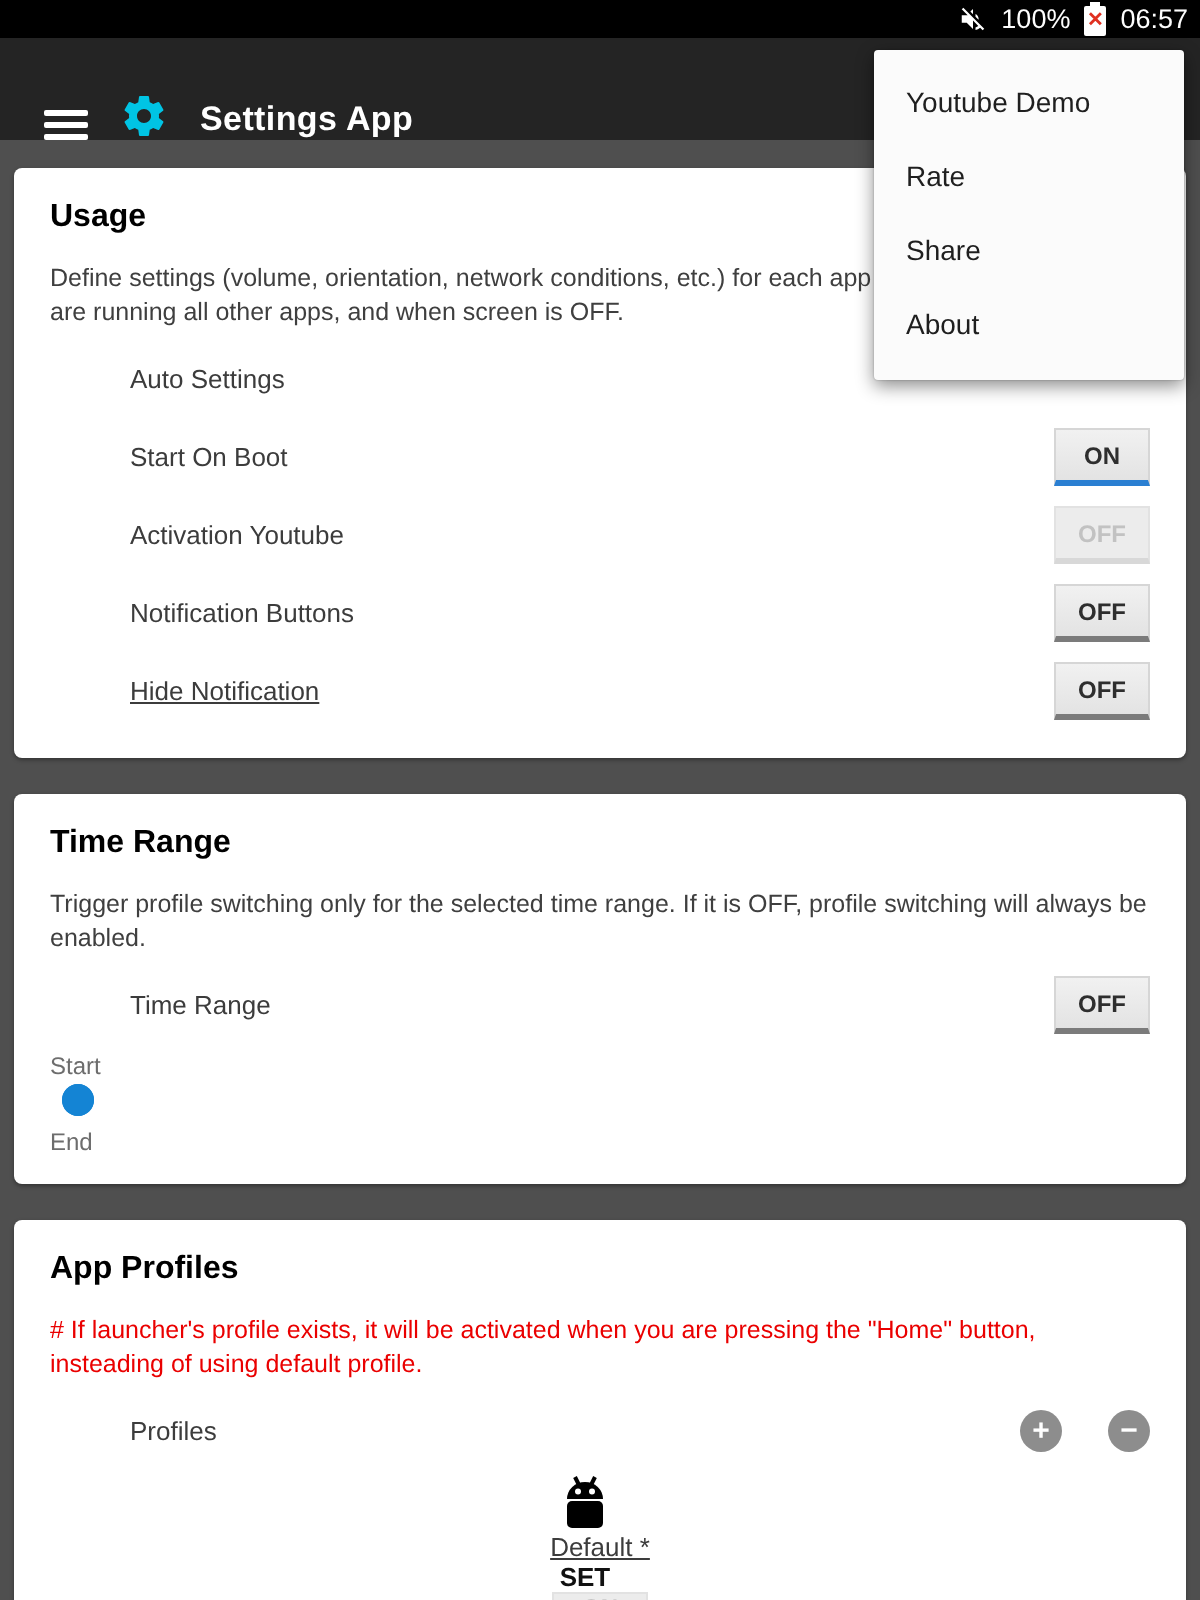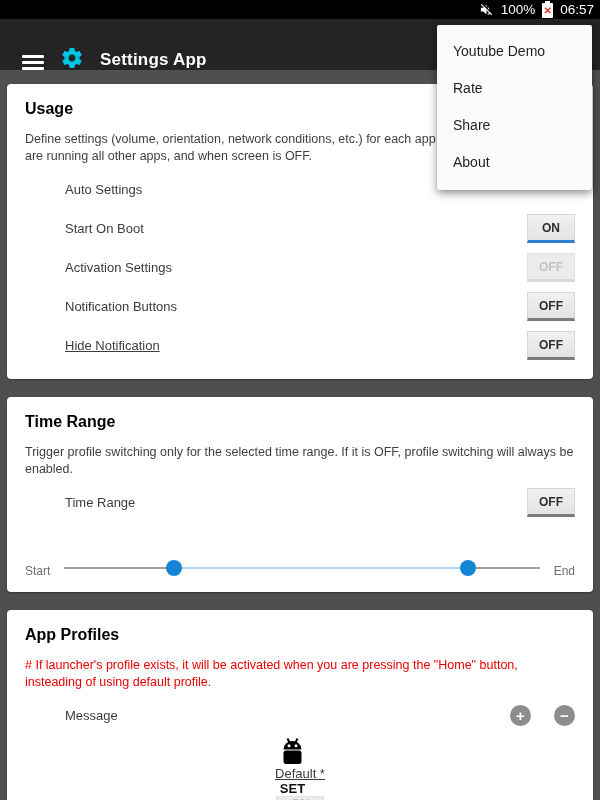--- a/index.html
+++ b/index.html
@@ -59,21 +59,21 @@
     background:linear-gradient(#f1f1f1,#e3e3e3);
     border:1px solid #d6d6d6; border-bottom:3px solid #7b7b7b;
   }
   .toggle.on { border-bottom-color:#2a7fd2; }
   .toggle.disabled {
     color:#c2c2c2; background:#ececec; border-color:#e2e2e2; border-bottom-color:#d8d8d8; cursor:default;
   }
   .toggle.on.disabled { border-bottom-color:#90bbe4; color:#b9b9b9; }
 
   
-  .slider-row { display:flex; align-items:flex-end; height:52px; margin-top:4px; }
+  .slider-row { display:flex; align-items:flex-start; height:52px; margin-top:4px;flex-direction:column; }
   .slider-label { font-size:12px; color:#6d6d6d; flex:0 0 auto; }
   .slider-area { position:relative; flex:1; height:20px; margin:0 14px; }
   .slider-track { position:absolute; left:0; right:0; top:9px; height:2px; background:#9e9e9e; }
   .slider-fill { position:absolute; top:9px; height:2px; background:#aed2f2; }
   .slider-thumb {
     position:absolute; top:2px; width:16px; height:16px; margin-left:-8px;
     border-radius:50%; background:#1484d4; cursor:pointer;
   }
 
   
@@ -138,21 +138,21 @@
     <div class="card-desc">Define settings (volume, orientation, network conditions, etc.) for each app individually, when you are running all other apps, and when screen is OFF.</div>
 
     <div class="setting-row">
       <span class="row-label">Auto Settings</span>
     </div>
     <div class="setting-row">
       <span class="row-label">Start On Boot</span>
       <div class="toggle on">ON</div>
     </div>
     <div class="setting-row">
-      <span class="row-label">Activation Settings</span>
+      <span class="row-label">Activation Youtube</span>
       <div class="toggle disabled">OFF</div>
     </div>
     <div class="setting-row">
       <span class="row-label">Notification Buttons</span>
       <div class="toggle">OFF</div>
     </div>
     <div class="setting-row">
       <span class="row-label link">Hide Notification</span>
       <div class="toggle">OFF</div>
     </div>
@@ -177,21 +177,21 @@
       </div>
       <span class="slider-label">End</span>
     </div>
   </div>
 
   <div class="card" style="min-height:220px;">
     <div class="card-title">App Profiles</div>
     <div class="warning"># If launcher's profile exists, it will be activated when you are pressing the "Home" button, insteading of using default profile.</div>
 
     <div class="profiles-row">
-      <span class="row-label">Message</span>
+      <span class="row-label">Profiles</span>
       <div class="circle-btn">+</div>
       <div class="circle-btn">−</div>
     </div>
 
     <div class="profile-row">
       <span class="droid">
         <svg width="27" height="29" viewBox="0 0 27 29">
           <line x1="8.5" y1="1.5" x2="10.5" y2="5.5" stroke="#000" stroke-width="2"></line>
           <line x1="18.5" y1="1.5" x2="16.5" y2="5.5" stroke="#000" stroke-width="2"></line>
           <path d="M4.5 12.5 a9 8.5 0 0 1 18 0 z" fill="#000"></path>

